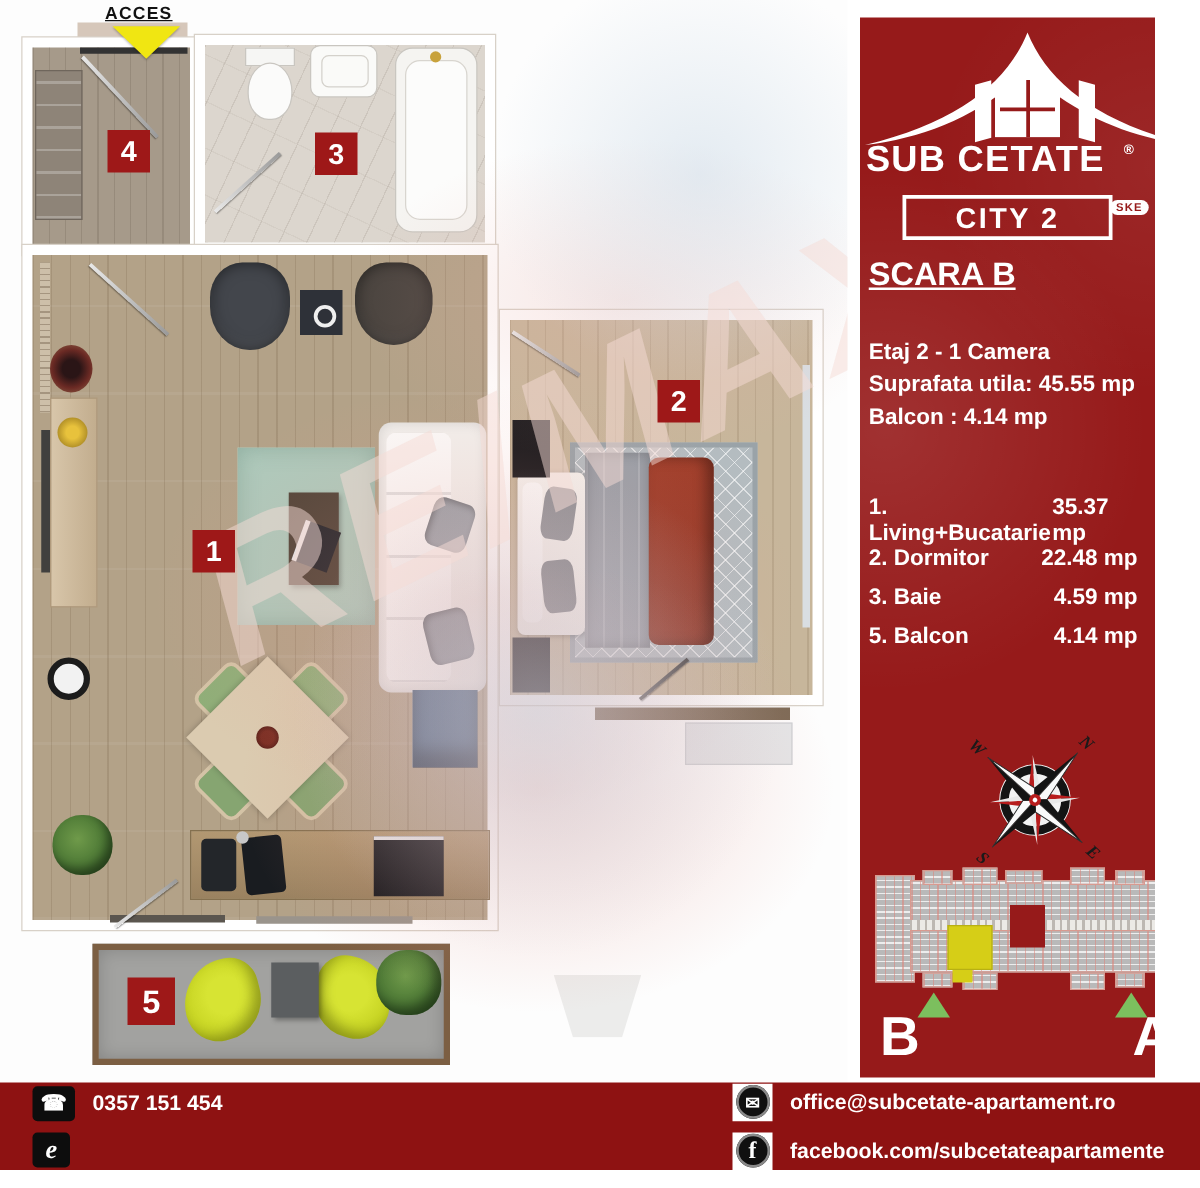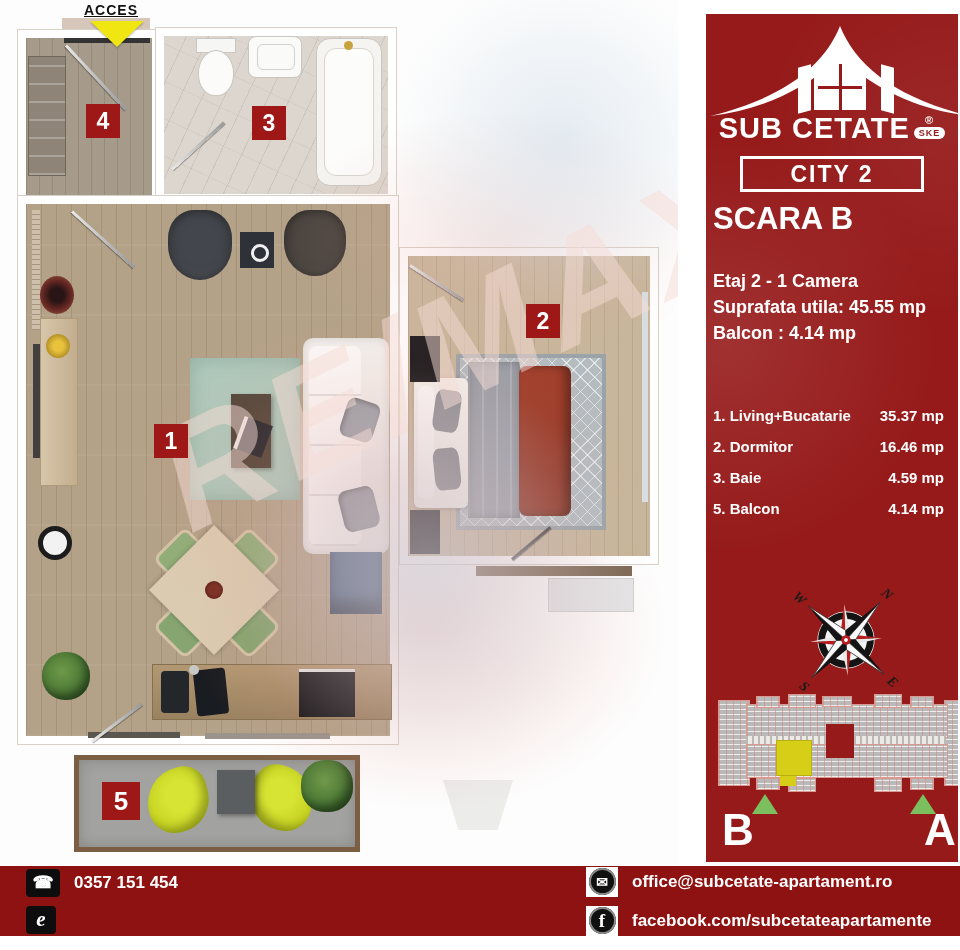--- a/index.html
+++ b/index.html
@@ -37,38 +37,38 @@
      radial-gradient(ellipse 330px 250px at 430px 630px,rgba(222,142,132,0.35),rgba(222,142,132,0) 72%),
      radial-gradient(ellipse 360px 240px at 380px 480px,rgba(228,152,142,0.30),rgba(228,152,142,0) 72%),
      radial-gradient(ellipse 300px 180px at 500px 240px,rgba(230,170,162,0.28),rgba(230,170,162,0) 72%);}
   .wm-text{position:absolute;left:130px;top:410px;width:760px;z-index:21;pointer-events:none;
      font-weight:bold;font-style:italic;font-size:150px;letter-spacing:10px;
      color:rgba(246,219,214,0.5);transform:rotate(-26deg);transform-origin:0 0;}
   .wm-basket{position:absolute;left:443px;top:780px;width:70px;height:50px;background:#ececeb;z-index:5;
      clip-path:polygon(0 0,100% 0,78% 100%,22% 100%);}
 
   
-  .sidebar{position:absolute;left:706px;top:14px;width:236px;height:848px;background:#961a1a;
-     color:#fff;overflow:hidden;padding-left:16px;}
+  .sidebar{position:absolute;left:688px;top:14px;width:236px;height:848px;background:#961a1a;
+     color:#fff;overflow:hidden;}
   .sidebar .sheen{position:absolute;inset:0;pointer-events:none;background:
      radial-gradient(circle 300px at 20px 330px,rgba(255,255,255,0.10),transparent 70%),
      radial-gradient(circle 260px at 240px 120px,rgba(255,255,255,0.06),transparent 70%);}
   .logo-name{position:absolute;left:0;top:98px;width:100%;text-align:center;font-weight:bold;
      font-size:29px;letter-spacing:1px;display:flex;justify-content:center;align-items:flex-start;gap:4px;}
   .reg-col{display:flex;flex-direction:column;align-items:center;gap:1px;padding-top:2px;}
   .reg-mark{font-size:11px;font-weight:bold;}
   .ske-pill{background:#fff;color:#961a1a;font-size:9px;font-weight:bold;border-radius:8px;
-     padding:1px 5px;line-height:10px;}
+     padding:1px 5px;line-height:10px;margin-top:33px;}
   .logo-city{position:absolute;top:142px;left:34px;right:34px;height:30px;border:3px solid #fff;
      display:flex;align-items:center;justify-content:center;font-size:23px;font-weight:bold;letter-spacing:2px;}
-  .sb-title{position:absolute;left:7px;top:190px;font-size:31px;font-weight:bold;line-height:30px;}
+  .sb-title{position:absolute;left:7px;top:190px;font-size:26px;font-weight:bold;line-height:30px;text-decoration:underline;}
   .sb-details{position:absolute;left:7px;top:254px;font-size:18px;font-weight:bold;line-height:26px;}
   .sb-list{position:absolute;left:0;top:386px;width:100%;}
   .sb-row{display:flex;justify-content:space-between;align-items:center;height:31px;
-     padding:0 14px 0 7px;font-size:15px;font-weight:bold;}
+     padding:0 14px 0 7px;font-size:18px;font-weight:bold;}
   .bb{position:absolute;background:#b9b9b9;border:1px solid #d89a90;background-image:
      repeating-linear-gradient(90deg,rgba(222,130,120,0.55) 0 1px,transparent 1px 7px),
      repeating-linear-gradient(0deg,rgba(255,255,255,0.75) 0 1px,transparent 1px 5px);}
   .bletter{position:absolute;color:#fff;font-weight:bold;font-size:44px;line-height:44px;}
   .gtri{position:absolute;width:0;height:0;border-left:13px solid transparent;
      border-right:13px solid transparent;border-bottom:20px solid #7cbf5e;}
 
   
   .footer{position:absolute;left:0;top:866px;width:960px;height:70px;background:#8e1212;}
   .f-col{position:absolute;top:0;height:100%;display:flex;flex-direction:column;
@@ -217,21 +217,21 @@
       <div>Balcon : 4.14 mp</div>
     </div>
 
     <div class="sb-list">
       <div class="sb-row">
         <span>1. Living+Bucatarie</span>
         <span>35.37 mp</span>
       </div>
       <div class="sb-row">
         <span>2. Dormitor</span>
-        <span>16.46 mp</span>
+        <span>22.48 mp</span>
       </div>
       <div class="sb-row">
         <span>3. Baie</span>
         <span>4.59 mp</span>
       </div>
       <div class="sb-row">
         <span>5. Balcon</span>
         <span>4.14 mp</span>
       </div>
     </div>

